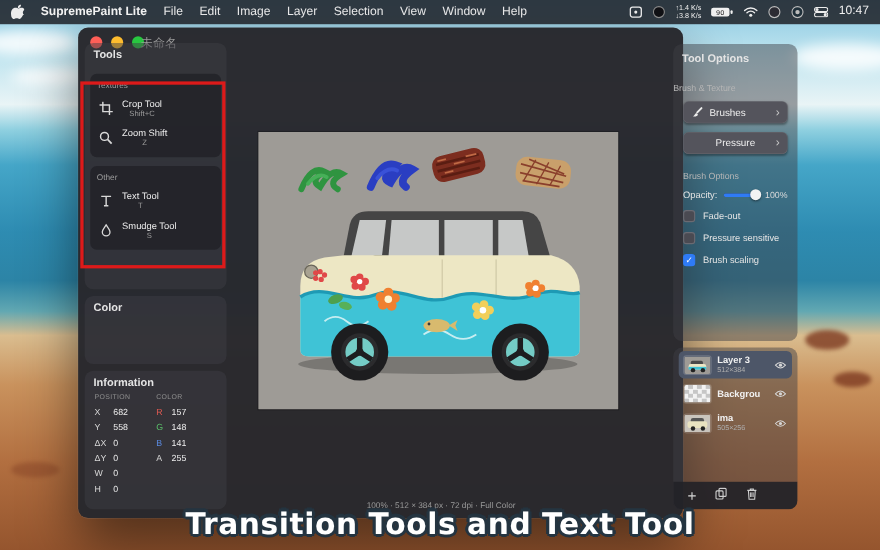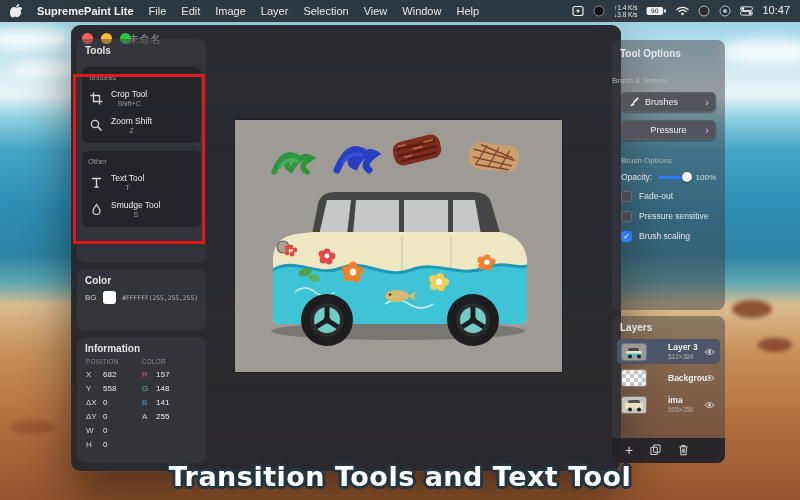--- a/index.html
+++ b/index.html
@@ -101,21 +101,21 @@
   .slider-knob { position:absolute; right:-2px; top:50%; transform:translateY(-50%);
     width:10px; height:10px; background:#f3f3f3; border-radius:50%; box-shadow:0 1px 2px rgba(0,0,0,.45); }
   .opacity-value { margin-left:auto; font-size:8px; color:#dcdcdc; }
   .check-row { display:flex; align-items:center; gap:7px; padding:4.5px 9px; font-size:8.5px; color:#e4e4e4; }
   .checkbox { width:11px; height:11px; border-radius:3px; background:#4a4a52; border:1px solid #6a6a72;
     flex:0 0 11px; text-align:center; font-size:8px; line-height:9px; color:transparent; }
   .checkbox.checked { background:#2f7bf6; border-color:#2f7bf6; color:#fff; }
 
   
   .layers-panel { left:541px; top:291px; width:113px; height:147px; }
-  .layer-row { display:flex; align-items:center; gap:22px; margin:3px 5px 0; padding:3px 5px; border-radius:5px; }
+  .layer-row { display:flex; align-items:center; gap:6px; margin:3px 5px 0; padding:3px 5px; border-radius:5px; }
   .layer-row.selected { background:#4d5668; }
   .layer-thumb { width:24px; height:16px; border-radius:2px; flex:0 0 24px; overflow:hidden;
     box-shadow:0 0 0 1px rgba(255,255,255,.18); }
   .thumb-checker { background:repeating-conic-gradient(#c6c6c6 0% 25%, #f3f3f3 25% 50%) 0 0/8px 8px; }
   .layer-texts { display:flex; flex-direction:column; min-width:0; }
   .layer-name { font-size:8.5px; font-weight:bold; color:#f1f1f1; line-height:10px; white-space:nowrap; }
   .layer-size { font-size:6.5px; color:#aeaeae; line-height:8px; margin-top:1px; }
   .layer-eye { margin-left:auto; display:flex; }
   .layers-toolbar { position:absolute; left:0; right:0; bottom:0; height:25px;
     background:rgba(33,33,39,.9); display:flex; align-items:center; gap:17px; padding:0 13px; }
@@ -261,25 +261,20 @@
           <span class="tool-name">Smudge Tool</span>
           <span class="tool-shortcut">S</span>
         </div>
       </div>
     </div>
   </div>
   <div class="red-annotation"></div>
 
   <div class="panel color-panel">
     <div class="panel-title">Color</div>
-    <div class="color-row">
-      <span class="color-label">BG</span>
-      <span class="swatch sw-bg"></span>
-      <span class="color-value">#FFFFFF(255,255,255)</span>
-    </div>
   </div>
 
   <div class="panel info-panel">
     <div class="panel-title">Information</div>
     <div class="info-headers">
       <span class="ih-pos">POSITION</span>
       <span>COLOR</span>
     </div>
     <div class="info-row c0">
       <span class="iv-pl">X</span>
@@ -414,20 +409,21 @@
         <g>
           <circle cx="238" cy="200" r="26" fill="#1d1d1f"></circle>
           <circle cx="238" cy="200" r="17" fill="#2b2b2d"></circle>
           <circle cx="238" cy="200" r="13" fill="#74ccc6"></circle>
           <path d="M238 200 L238 187 M238 200 L227 207 M238 200 L249 207" stroke="#1d1d1f" stroke-width="5"></path>
           <circle cx="238" cy="200" r="3.5" fill="#1d1d1f"></circle>
         </g>
       </g>
     </svg>
   </div>
+  <div class="win-status">100% · 512 × 384 px · 72 dpi · Full Color</div>
 
   <div class="panel tool-options">
     <div class="panel-title" style="padding-top:8px;">Tool Options</div>
     <div class="subhead sh1">Brush &amp; Texture</div>
     <div class="opt-button">
       <svg width="11" height="11" viewBox="0 0 12 12">
           <path d="M10.6 1.4 L6.4 5.6" stroke="#ececec" stroke-width="2" stroke-linecap="round"></path>
           <path d="M5.6 6.2 C4.2 6.8 3.8 8.4 2.2 9.6 C4.4 10.2 6.4 9.6 7.2 8 Z" fill="#ececec"></path>
         </svg>
       <span>Brushes</span>
@@ -454,21 +450,20 @@
       <span class="checkbox"></span>
       <span>Pressure sensitive</span>
     </div>
     <div class="check-row">
       <span class="checkbox checked">✓</span>
       <span>Brush scaling</span>
     </div>
   </div>
 
   <div class="panel layers-panel">
-    <div class="panel-title">Layers</div>
     <div class="layer-row selected">
       <div class="layer-thumb">
         <svg width="24" height="16" viewBox="0 0 24 16">
             <rect width="24" height="16" fill="#9e9b96"></rect>
             <rect x="6" y="4" width="11" height="5" rx="1.5" fill="#4a4a4a"></rect>
             <rect x="4" y="7" width="16" height="5" rx="2" fill="#ece6c4"></rect>
             <rect x="4" y="9.5" width="16" height="2.5" fill="#3fc3d6"></rect>
             <circle cx="8" cy="12.5" r="2" fill="#222"></circle>
             <circle cx="17" cy="12.5" r="2" fill="#222"></circle>
           </svg>

